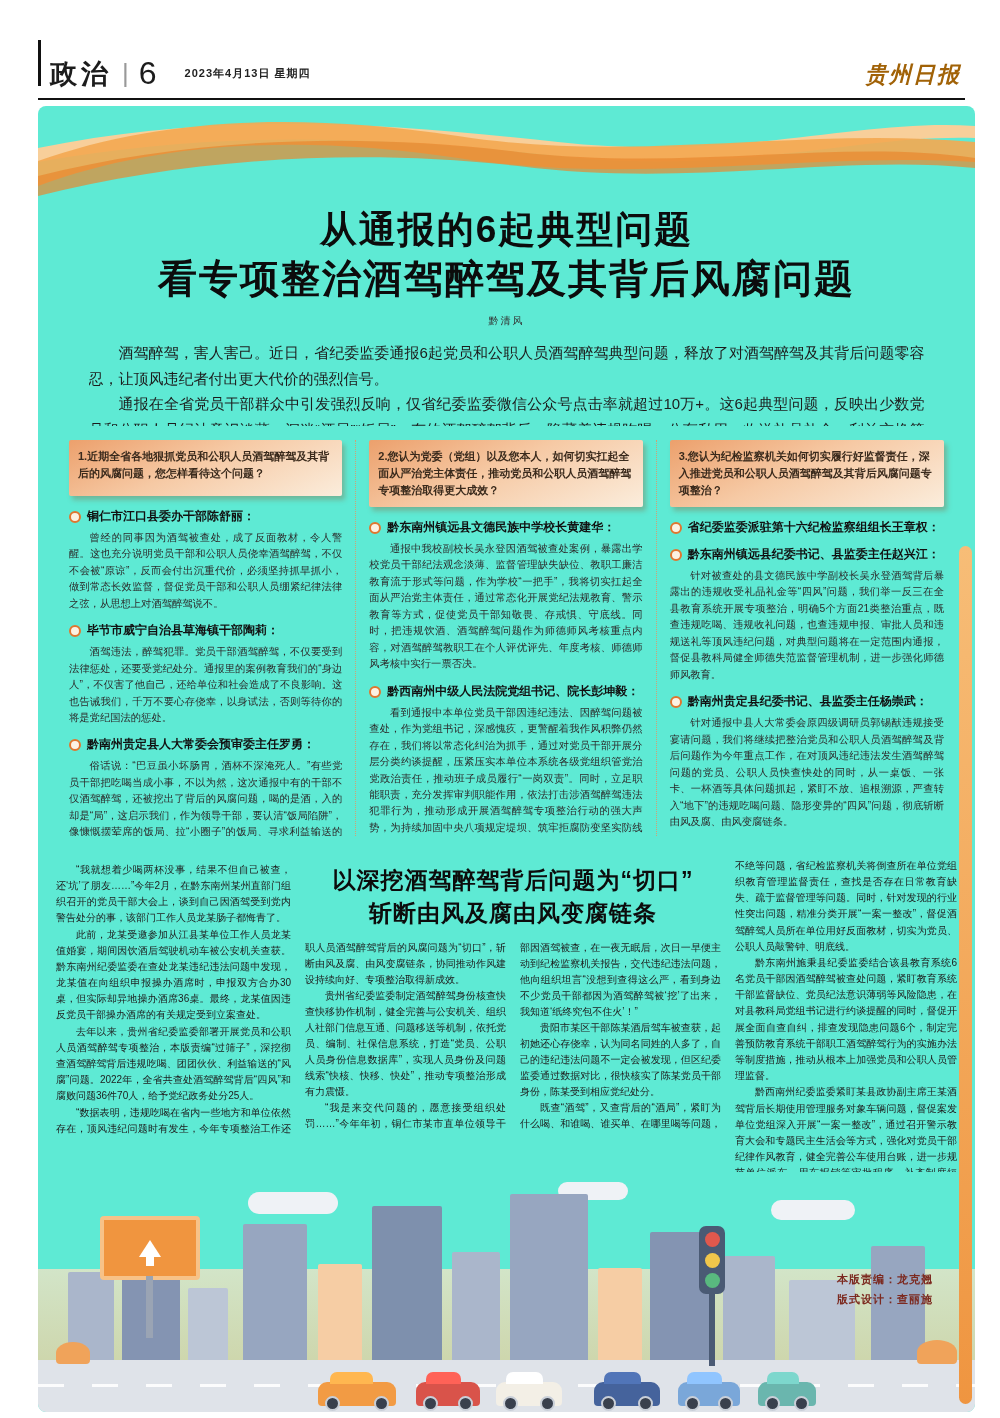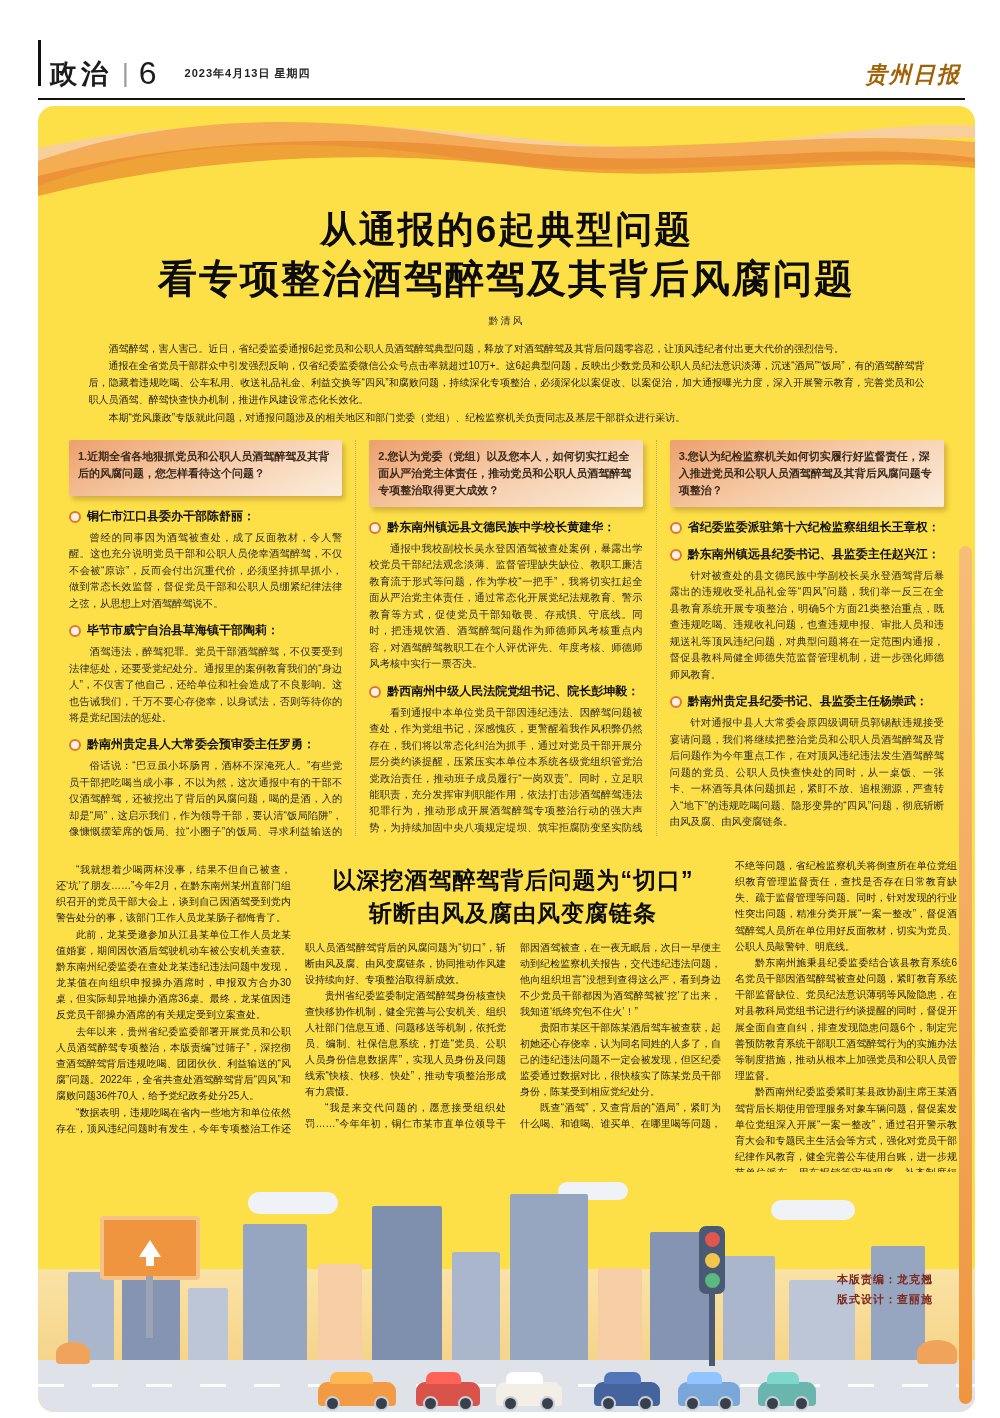--- a/index.html
+++ b/index.html
@@ -10,30 +10,30 @@
   .hdr{position:absolute;left:38px;top:42px;width:927px;height:56px;border-bottom:2.5px solid #111;}
   .hdr-inner{position:absolute;left:0;bottom:6px;display:flex;align-items:center;}
   .hdr-tick{position:absolute;left:0;top:-2px;width:3px;height:46px;background:#111;}
   .sec{font-size:27px;font-weight:700;letter-spacing:4px;margin-left:12px;}
   .sep{color:#999;font-size:26px;margin:0 10px;font-weight:300;}
   .pnum{font-size:32px;font-weight:400;}
   .date{font-size:11px;font-weight:700;margin-left:28px;color:#222;letter-spacing:1px;}
   .masthead{position:absolute;right:4px;bottom:8px;font-family:"DejaVu Serif","Liberation Serif",serif;font-style:italic;font-weight:700;font-size:22px;color:#a16207;letter-spacing:2px;}
 
   
-  .panel{position:absolute;left:38px;top:106px;width:937px;height:1306px;background:#fde047;border-radius:16px;overflow:hidden;}
+  .panel{position:absolute;left:38px;top:106px;width:937px;height:1306px;background:#5eead4;border-radius:8px;overflow:hidden;}
   .swoosh{position:absolute;left:0;top:0;width:100%;height:100px;}
   .right-bar{position:absolute;right:3px;top:440px;bottom:8px;width:13px;border-radius:7px;background:linear-gradient(#f7bd77,#ef9540);z-index:6;}
 
   
   .headline{margin:100px 30px 0;text-align:center;font-weight:900;line-height:1.3;letter-spacing:2px;color:#0c0c0c;}
   .headline .l1{font-size:37px;}
   .headline .l2{font-size:39px;}
   .byline{text-align:center;font-size:10px;color:#333;margin-top:9px;letter-spacing:2px;}
-  .intro{width:836px;margin:12px auto 0;font-size:10px;line-height:1.72;text-align:justify;height:86px;overflow:hidden;}
+  .intro{width:836px;margin:12px auto 0;font-size:15px;line-height:1.72;text-align:justify;height:86px;overflow:hidden;}
   .intro p{margin:0;text-indent:2em;}
 
   .qa{display:grid;grid-template-columns:1fr 1fr 1fr;column-gap:0;margin:14px 18px 0;height:396px;overflow:hidden;}
   .qa-col{padding:0 13px;overflow:hidden;}
   .qa-col:not(:last-child){border-right:1px dotted #d2a172;}
   .q-box{min-height:40px;background:linear-gradient(155deg,#eca06c,#f6c9a4 45%,#fbeddc);border-radius:2px;padding:8px 9px;font-size:11px;font-weight:700;line-height:1.55;color:#3a2a1c;box-shadow:3px 4px 5px rgba(140,90,50,.35);margin-bottom:12px;}
   .qa-name{display:flex;align-items:flex-start;gap:6px;font-size:12px;font-weight:700;margin:10px 0 5px;color:#111;}
   .bullet{flex:0 0 auto;width:8px;height:8px;border:2.5px solid #e0762f;border-radius:50%;margin-top:3px;background:#fcf2e3;}
   .qa-text{margin:0 0 6px;font-size:10.3px;line-height:1.6;text-align:justify;text-indent:2em;color:#2b2b2b;}
 

